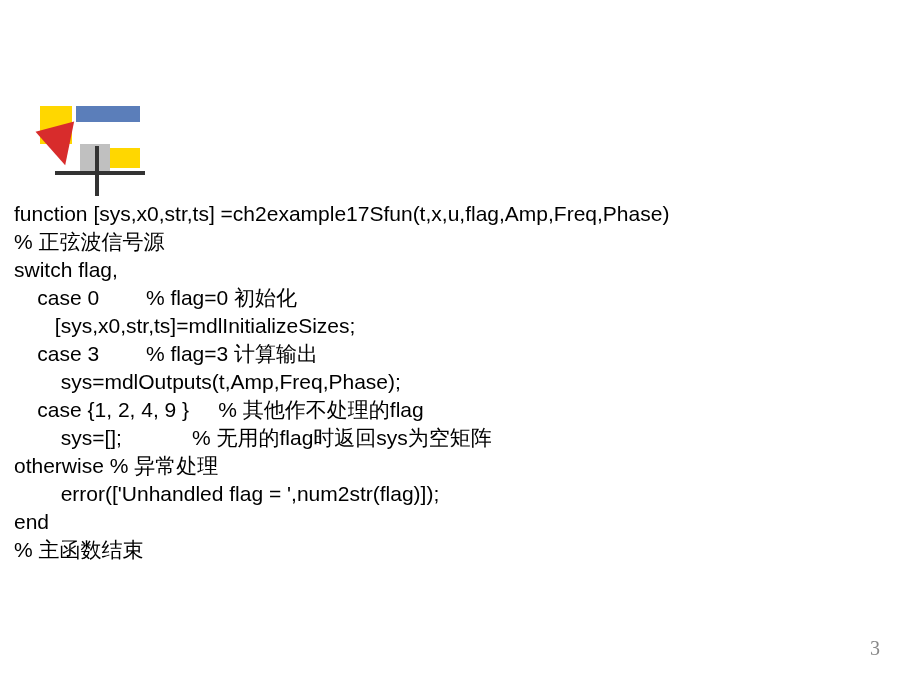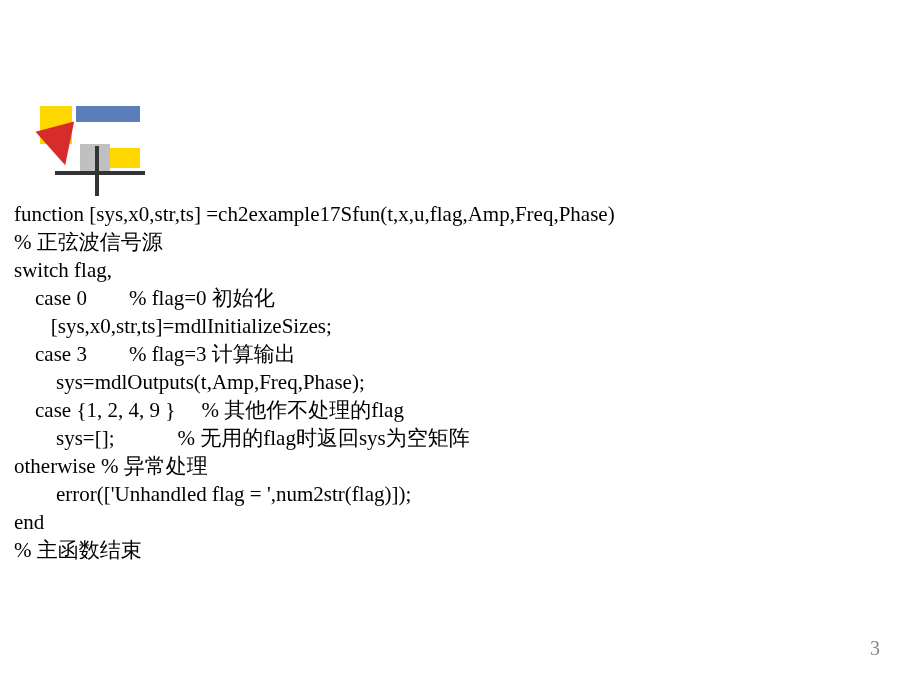--- a/index.html
+++ b/index.html
@@ -77,21 +77,21 @@
       top: 40px;
       left: 55px;
       width: 4px;
       height: 50px;
       background: #333;
     }
     .code-block {
       position: absolute;
       top: 200px;
       left: 14px;
-      font-family: Liberation Serif, serif;
+      font-family: Liberation Sans, sans-serif;
       font-size: 21px;
       line-height: 28px;
       color: #000;
       white-space: pre;
     }
     .page-number {
       position: absolute;
       bottom: 30px;
       right: 40px;
       font-family: "Times New Roman", serif;

